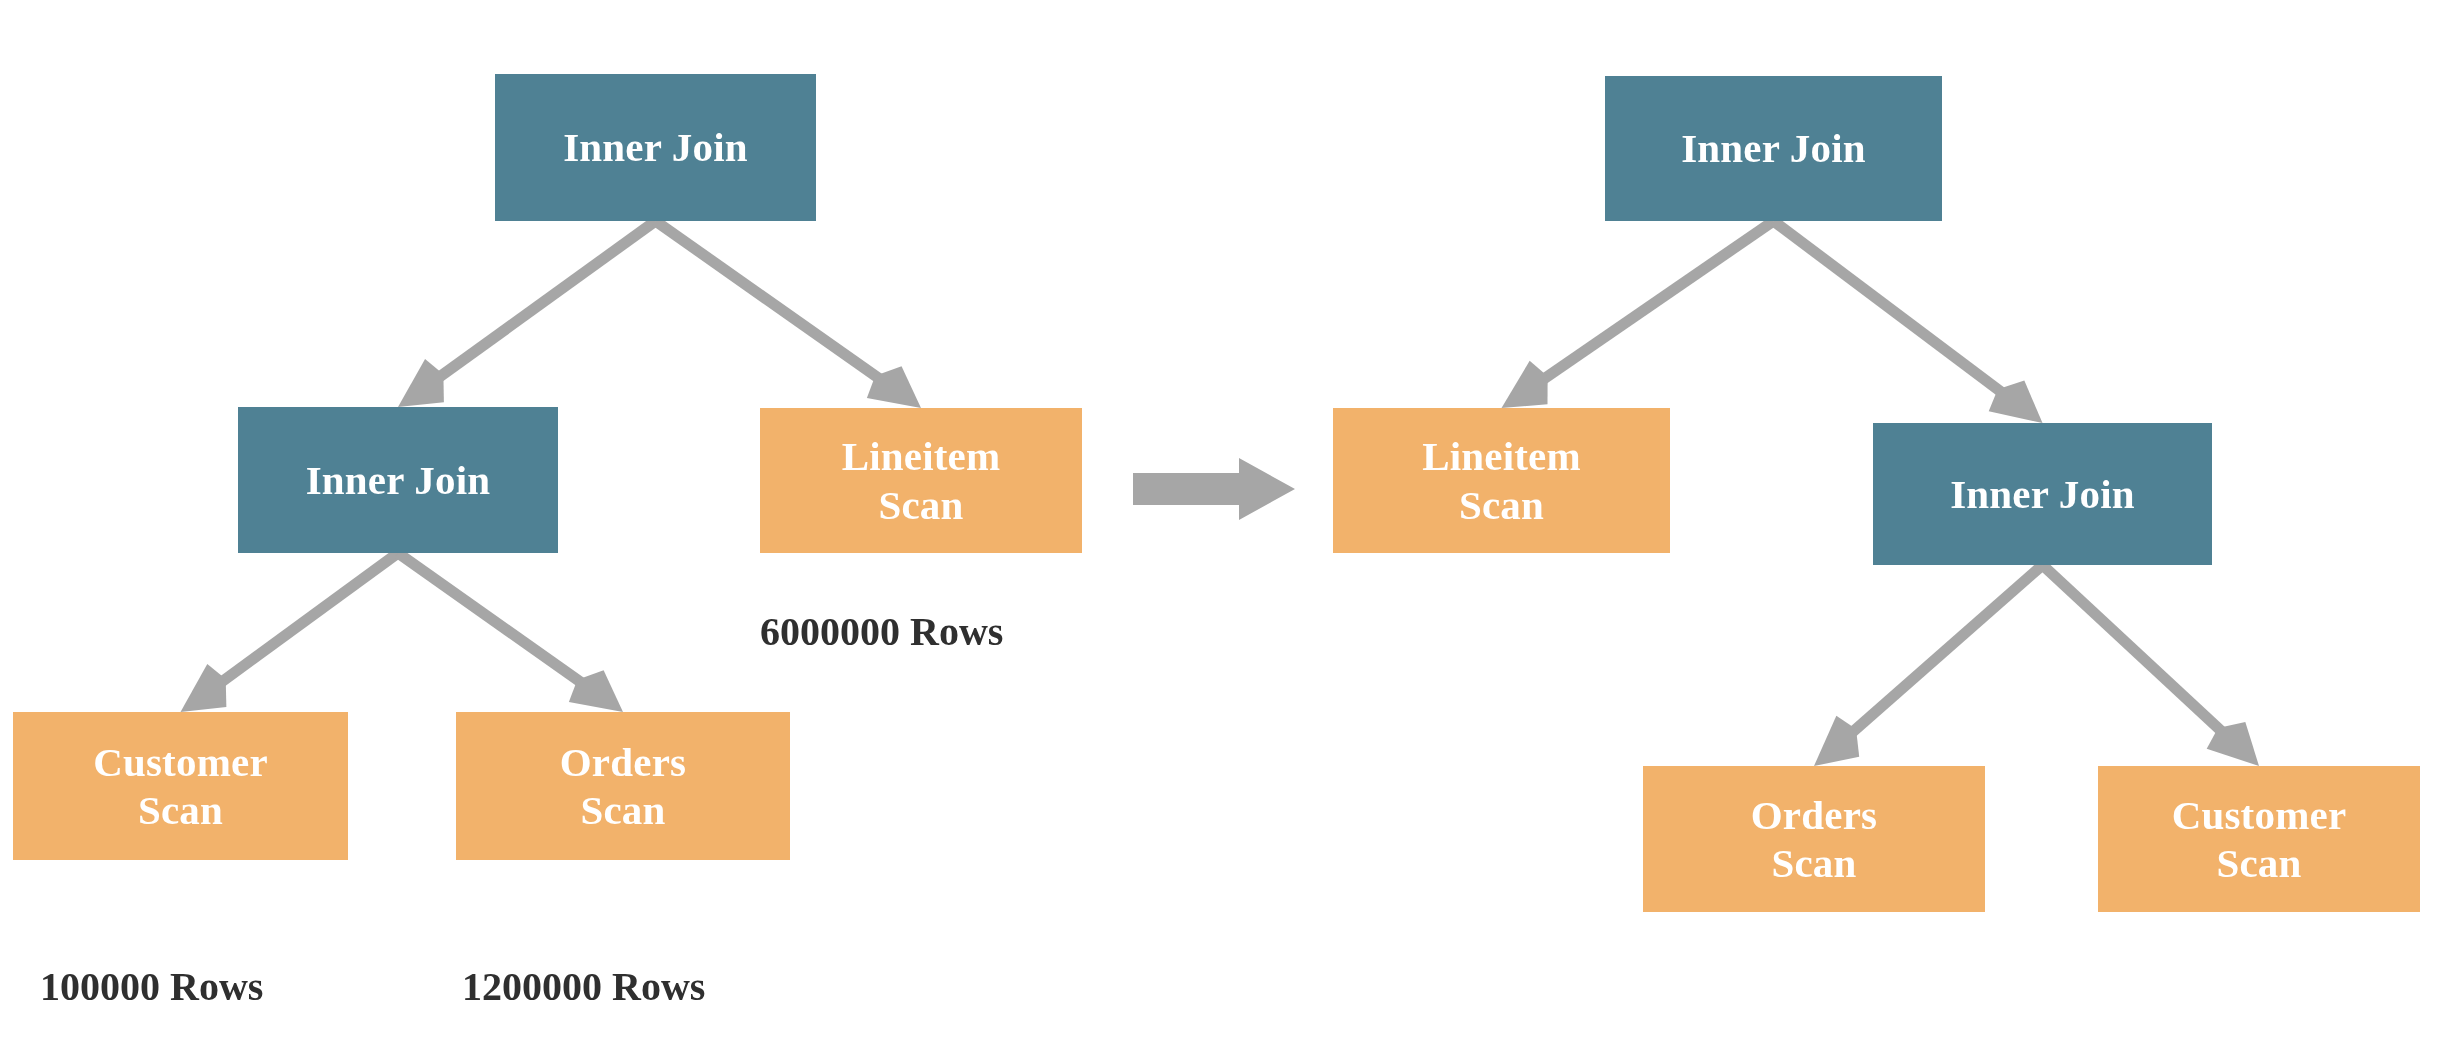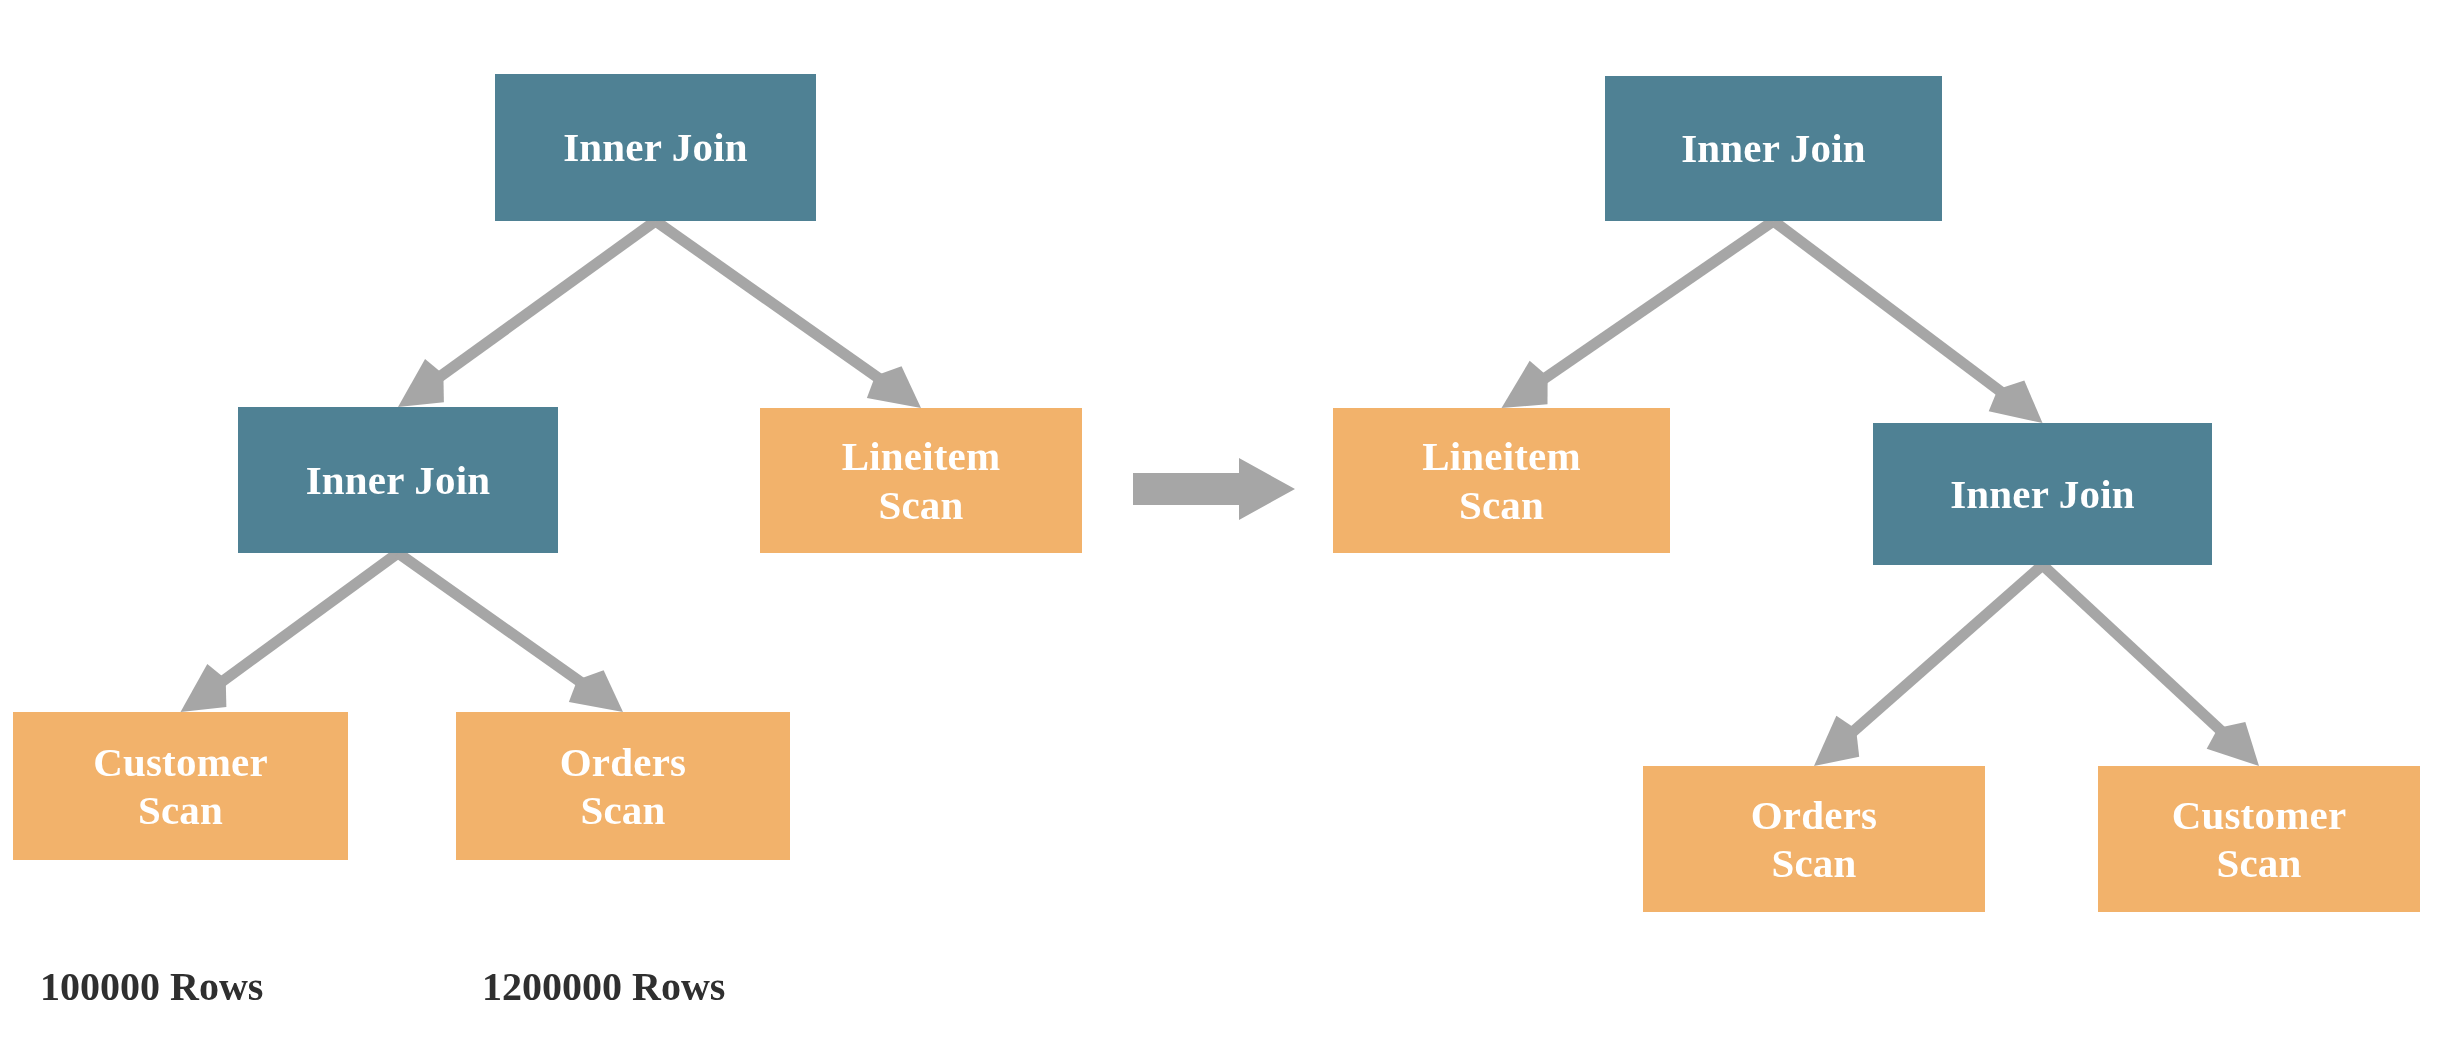--- a/index.html
+++ b/index.html
@@ -114,22 +114,23 @@
       <span class="ln">Scan</span>
     </div>
     <div class="node scan" style="left: 13px; top: 712px; width: 335px; height: 148px; font-size: 41px; background: rgb(242, 178, 107); color: rgb(255, 255, 255);">
       <span class="ln">Customer</span>
       <span class="ln">Scan</span>
     </div>
     <div class="node scan" style="left: 456px; top: 712px; width: 334px; height: 148px; font-size: 41px; background: rgb(242, 178, 107); color: rgb(255, 255, 255);">
       <span class="ln">Orders</span>
       <span class="ln">Scan</span>
     </div>
+    <div class="rowlabel" style="left: 760px; top: 608px; font-size: 40px; color: rgb(47, 47, 47);">6000000 Rows</div>
     <div class="rowlabel" style="left: 40px; top: 963px; font-size: 40px; color: rgb(47, 47, 47);">100000 Rows</div>
-    <div class="rowlabel" style="left: 462px; top: 963px; font-size: 40px; color: rgb(47, 47, 47); margin-left: 20px;">1200000 Rows</div>
+    <div class="rowlabel" style="left: 462px; top: 963px; font-size: 40px; color: rgb(47, 47, 47);">1200000 Rows</div>
     <div class="node join" style="left: 1605px; top: 76px; width: 337px; height: 145px; font-size: 41px; background: rgb(79, 129, 148); color: rgb(255, 255, 255);">
       <span class="ln">Inner Join</span>
     </div>
     <div class="node scan" style="left: 1333px; top: 408px; width: 337px; height: 145px; font-size: 41px; background: rgb(242, 178, 107); color: rgb(255, 255, 255);">
       <span class="ln">Lineitem</span>
       <span class="ln">Scan</span>
     </div>
     <div class="node join" style="left: 1873px; top: 423px; width: 339px; height: 142px; font-size: 41px; background: rgb(79, 129, 148); color: rgb(255, 255, 255);">
       <span class="ln">Inner Join</span>
     </div>

